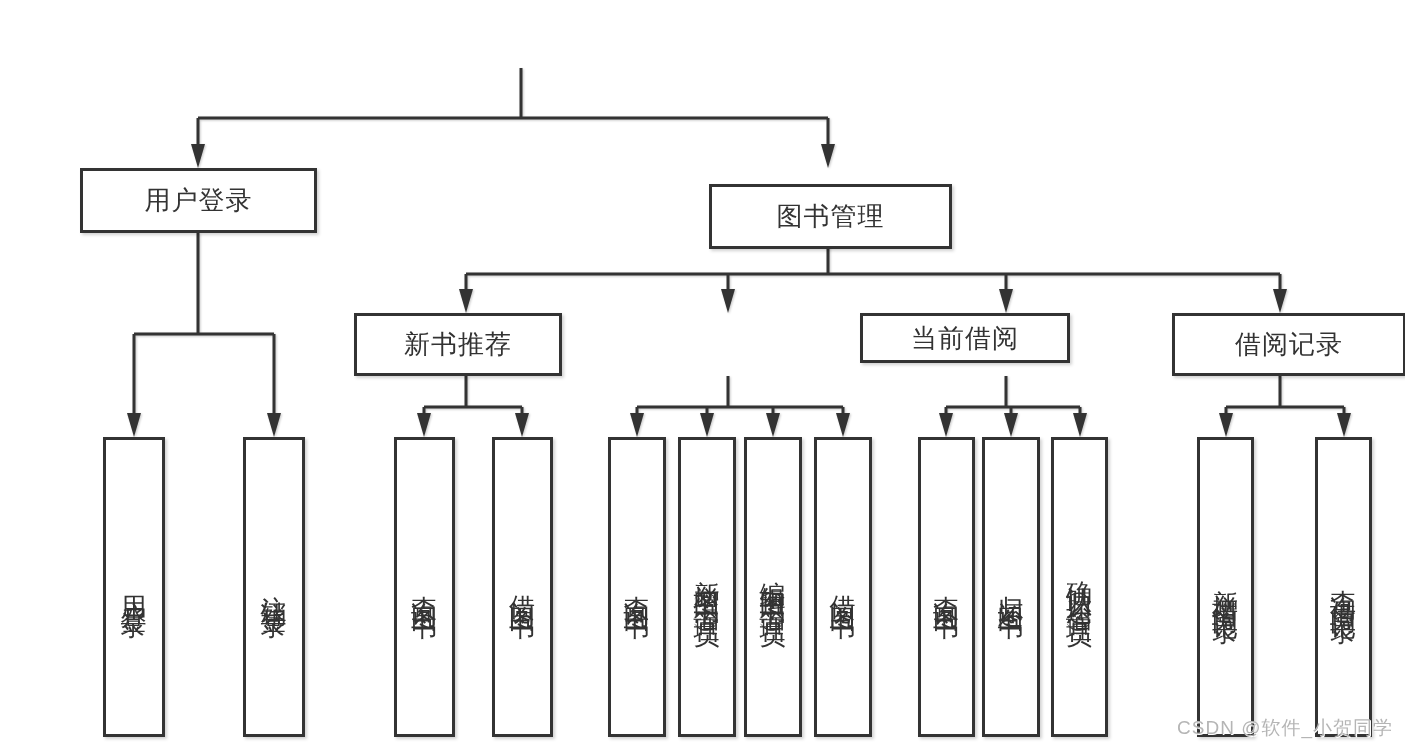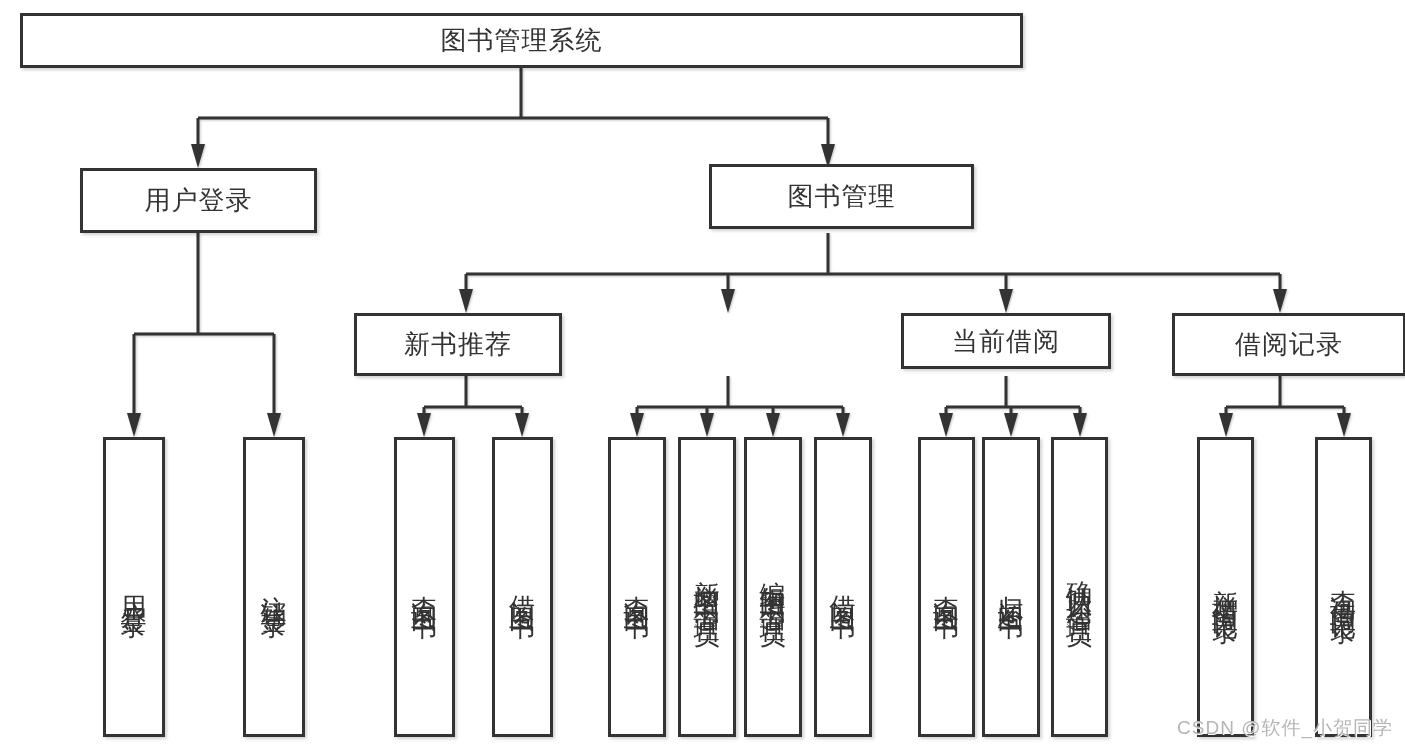--- a/index.html
+++ b/index.html
@@ -124,35 +124,32 @@
     <g>
       <line x1="1280" y1="376" x2="1280" y2="407"></line>
       <line x1="1226" y1="407" x2="1344" y2="407"></line>
       <line x1="1226" y1="407" x2="1226" y2="416"></line>
       <polygon points="1219,413 1233,413 1226,437"></polygon>
       <line x1="1344" y1="407" x2="1344" y2="416"></line>
       <polygon points="1337,413 1351,413 1344,437"></polygon>
     </g>
   </svg>
 
-  <div class="box h" style="left:20px;top:13px;width:1003px;height:55px">
-    <span>图书管理系统</span>
-  </div>
 
   <div class="box h" style="left:80px;top:168px;width:237px;height:65px">
     <span>用户登录</span>
   </div>
-  <div class="box h" style="left:709px;top:164px;width:265px;height:65px">
+  <div class="box h" style="left:709px;top:184px;width:243px;height:65px">
     <span>图书管理</span>
   </div>
 
   <div class="box h" style="left:354px;top:313px;width:208px;height:63px">
     <span>新书推荐</span>
   </div>
-  <div class="box h" style="left:901px;top:313px;width:210px;height:56px">
+  <div class="box h" style="left:860px;top:313px;width:210px;height:50px">
     <span>当前借阅</span>
   </div>
   <div class="box h" style="left:1172px;top:313px;width:234px;height:63px">
     <span>借阅记录</span>
   </div>
 
   <div class="box v" style="left:103px;top:437px;width:62px;height:300px">
     <span>用户登录</span>
   </div>
   <div class="box v" style="left:243px;top:437px;width:62px;height:300px">

